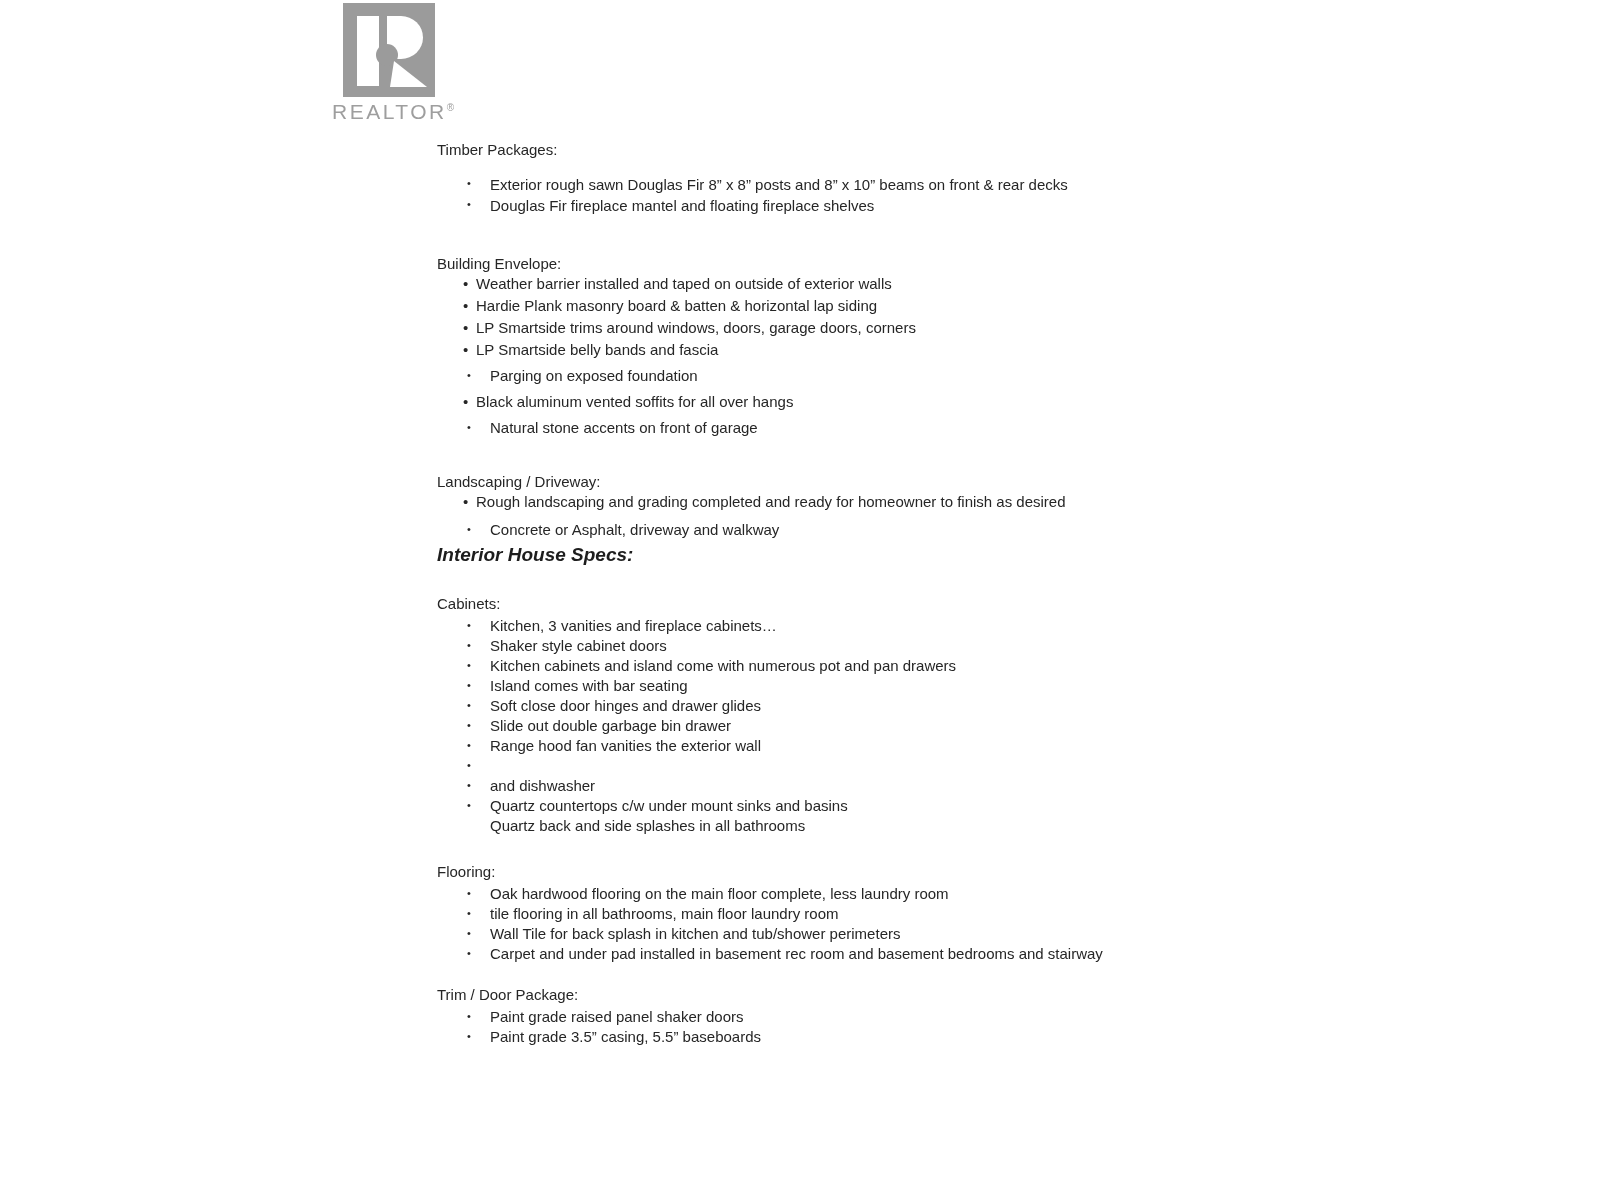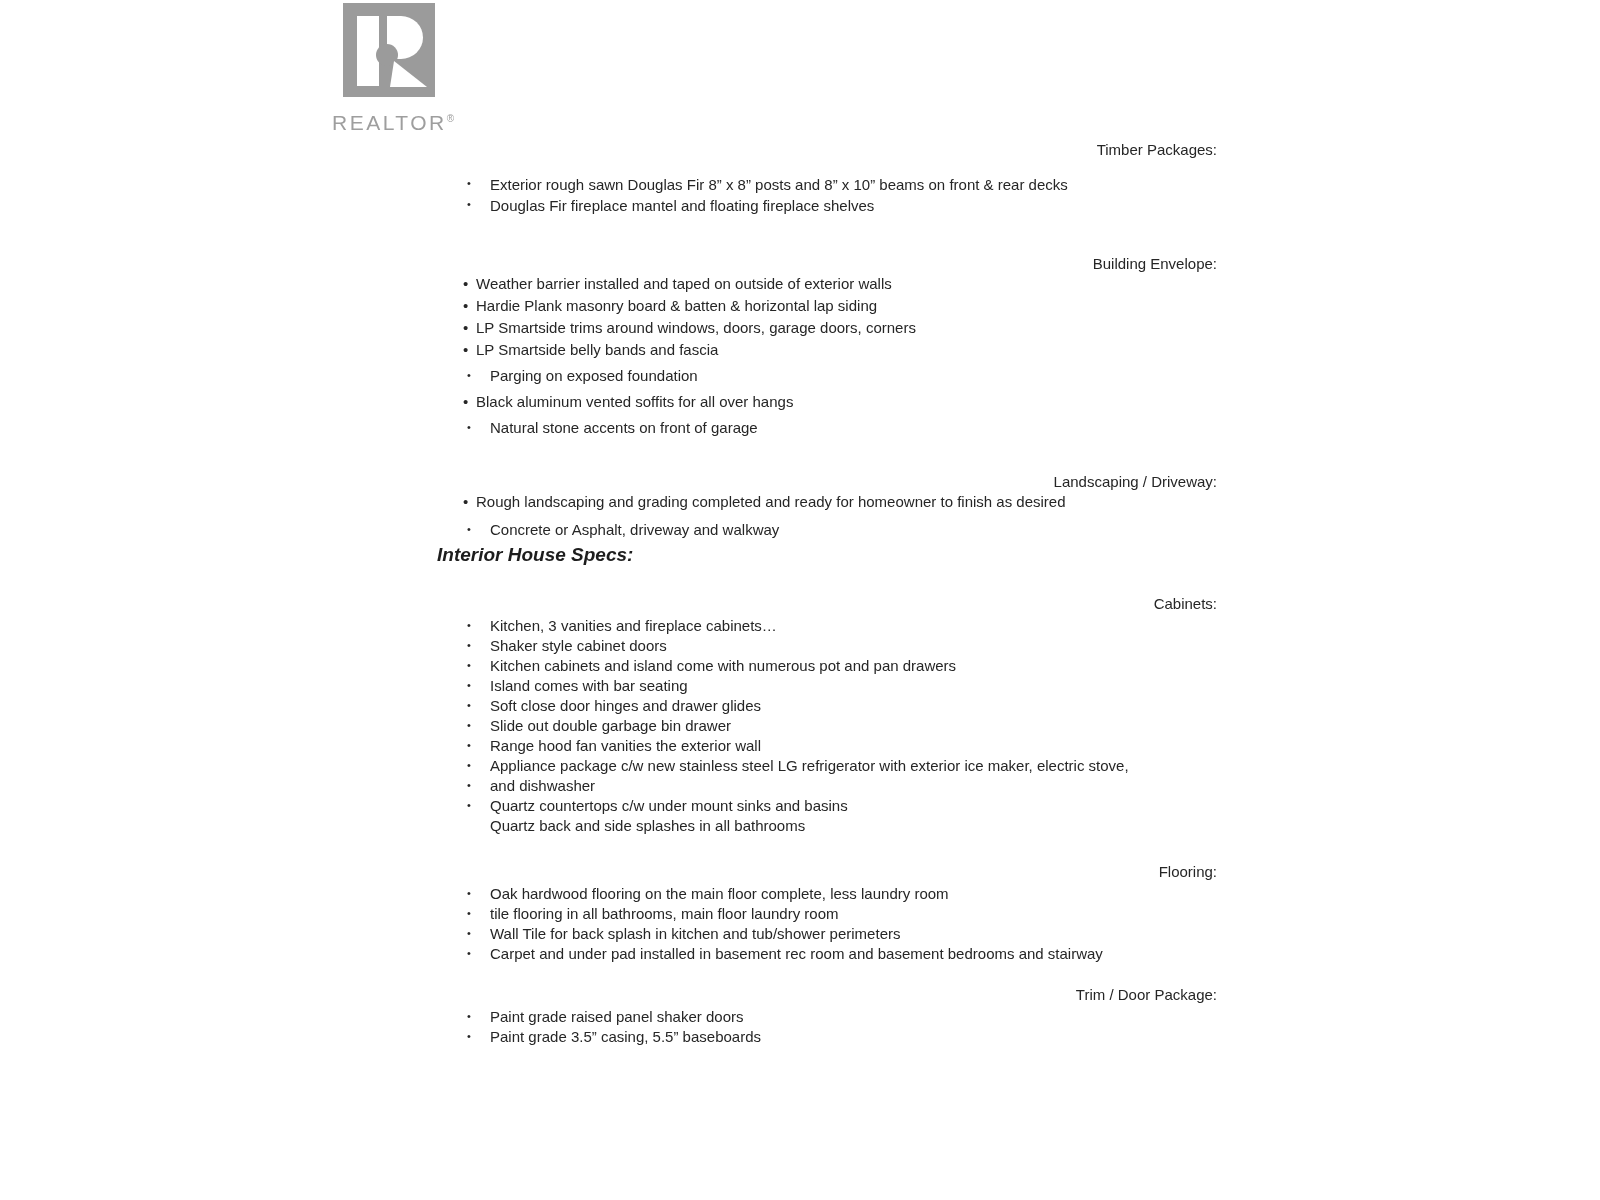--- a/index.html
+++ b/index.html
@@ -9,37 +9,36 @@
     background:#ffffff;
     overflow:hidden;
     font-family:"Liberation Sans", sans-serif;
     color:#262626;
   }
 
   
   .logo { position:absolute; left:332px; top:3px; width:120px; }
   .logo-box { display:block; margin-left:11px; }
   .logo-label {
-    margin-top:14px;
+    margin-top:3px;
     font-size:21px;
     letter-spacing:2.5px;
     color:#9e9e9e;
     font-weight:400;
     white-space:nowrap;
   }
   .logo-label sup { font-size:10px; letter-spacing:0; }
 
   
   .doc-section { position:absolute; left:437px; width:780px; }
   .sec-h {
     margin:0; padding:0;
     font-size:15px; font-weight:400;
     line-height:19px;
     color:#262626;
-    text-align:right;
   }
   .main-h {
     position:absolute; left:437px; margin:0;
     font-size:19px; font-weight:700;
     line-height:22px;
     color:#1d1d1d;
     font-style:italic;
   }
   .doc-ul { list-style:none; margin:3px 0 0 0; padding:0; }
   .doc-li { display:flex; font-size:15px; line-height:20px; color:#262626; }
@@ -172,21 +171,20 @@
         <li class="doc-li b-wide">
     <span class="li-bullet">•</span>
     <span class="li-text">Slide out double garbage bin drawer</span>
   </li>
         <li class="doc-li b-wide">
     <span class="li-bullet">•</span>
     <span class="li-text">Range hood fan vanities the exterior wall</span>
   </li>
         <li class="doc-li b-wide">
     <span class="li-bullet">•</span>
-    <span class="li-text">Appliance package c/w new stainless steel LG refrigerator with exterior ice maker, electric stove,</span>
   </li>
         <li class="doc-li b-wide">
     <span class="li-bullet">•</span>
     <span class="li-text">and dishwasher</span>
   </li>
         <li class="doc-li b-wide">
     <span class="li-bullet">•</span>
     <span class="li-text">Quartz countertops c/w under mount sinks and basins</span>
   </li>
         <li class="doc-li b-none">

